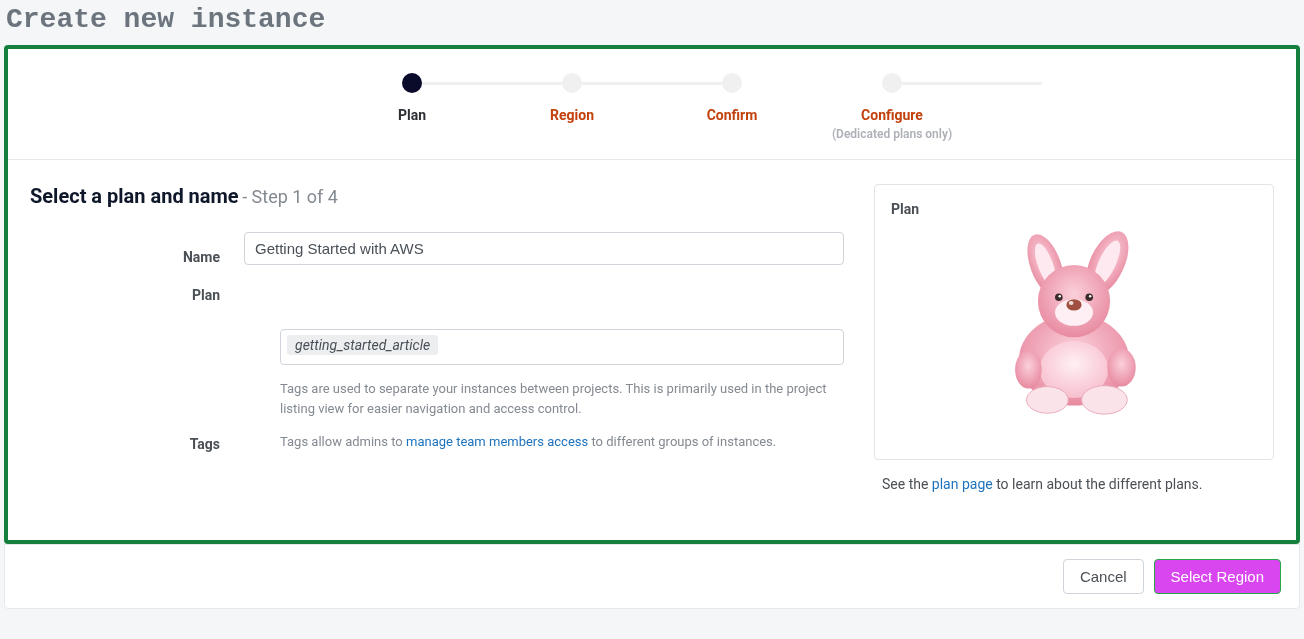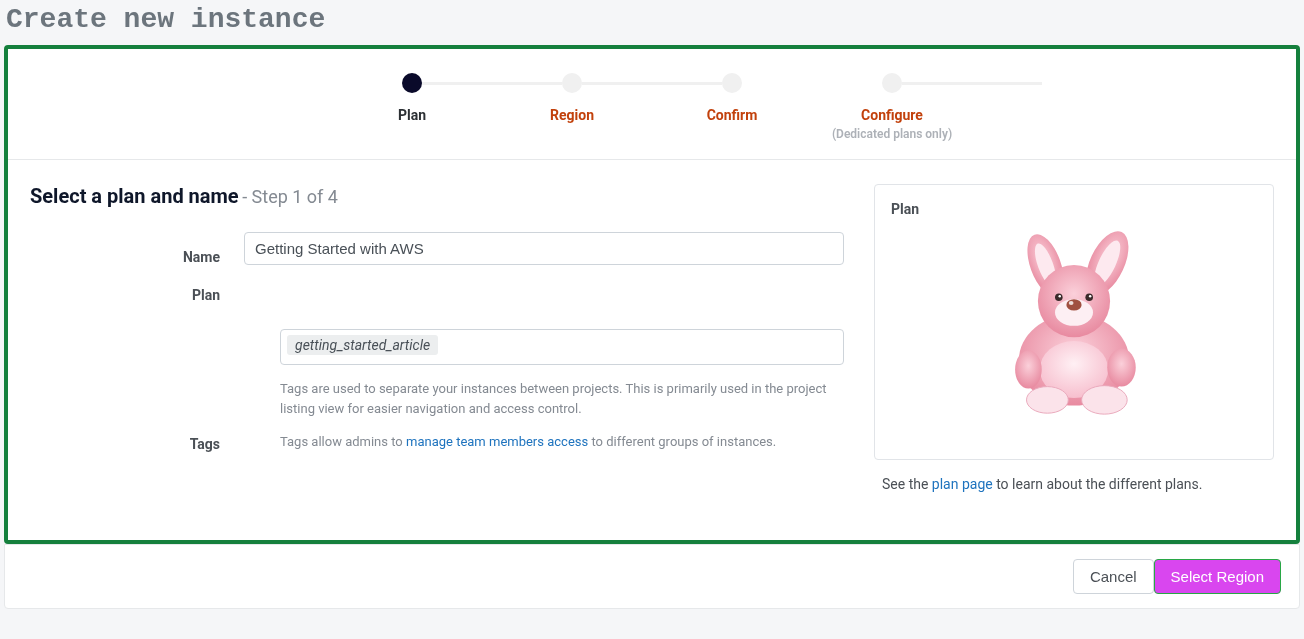--- a/index.html
+++ b/index.html
@@ -200,20 +200,21 @@
     width: 190px;
     height: 190px;
   }
   .bunny svg { width: 100%; height: 100%; }
   
   .footer {
     border-top: 1px solid #e6e8ea;
     padding: 14px 18px;
     display: flex;
     justify-content: flex-end;
+    gap: 10px;
     background: #fff;
     margin: 0 4px;
     border-left: 1px solid #e6e8ea;
     border-right: 1px solid #e6e8ea;
     border-bottom: 1px solid #e6e8ea;
     border-radius: 0 0 4px 4px;
   }
   .btn {
     border-radius: 4px;
     padding: 8px 16px;

